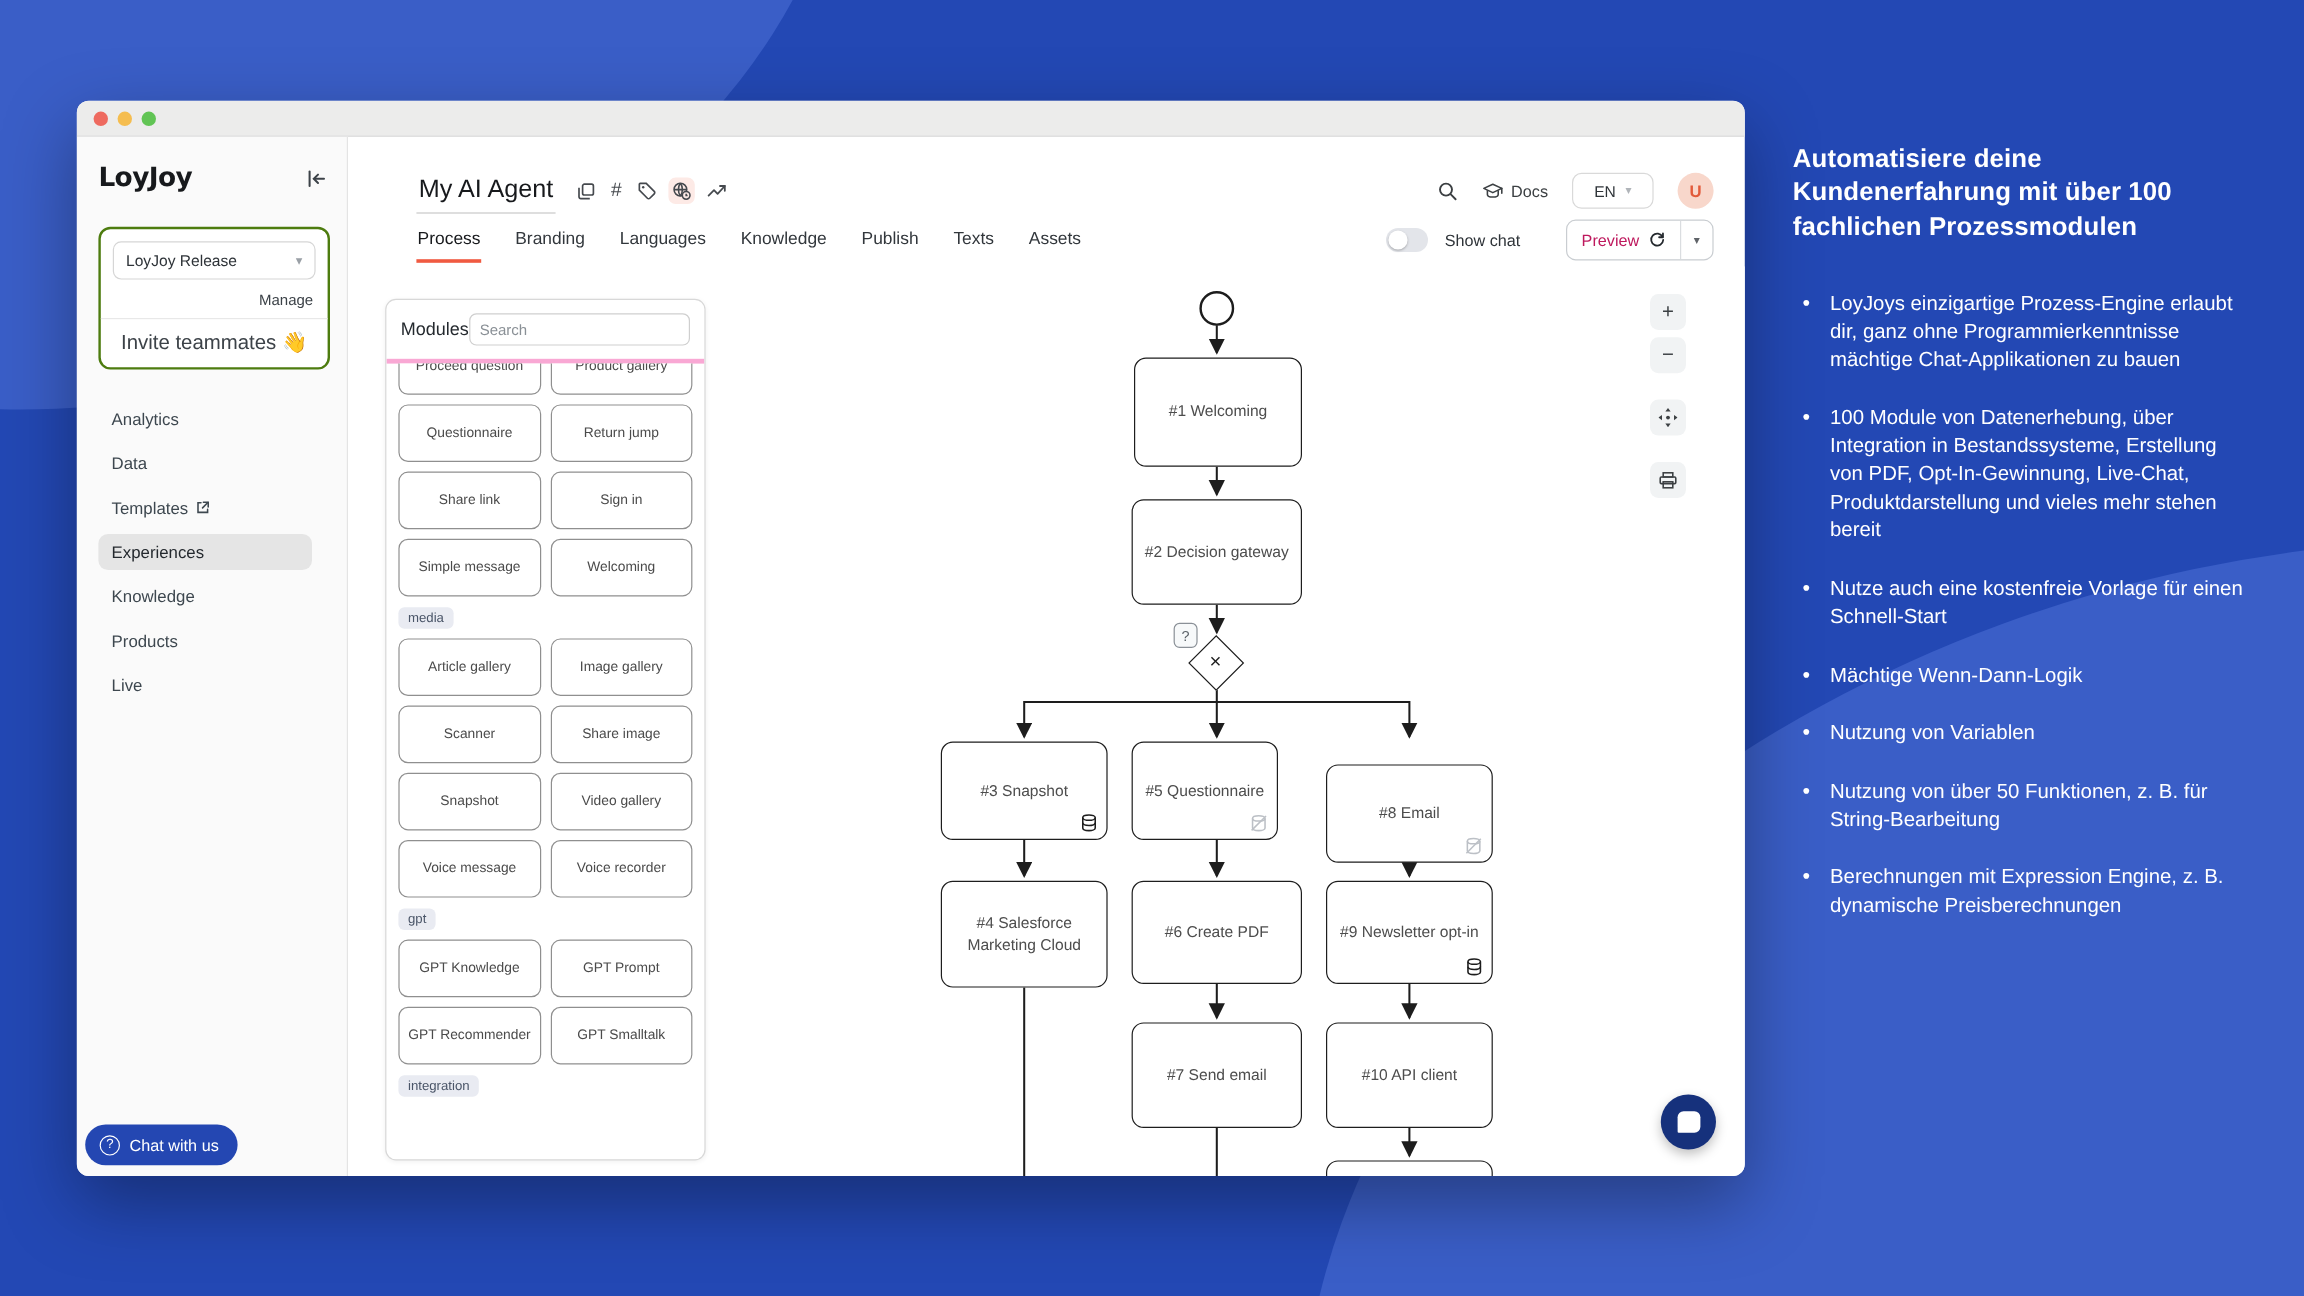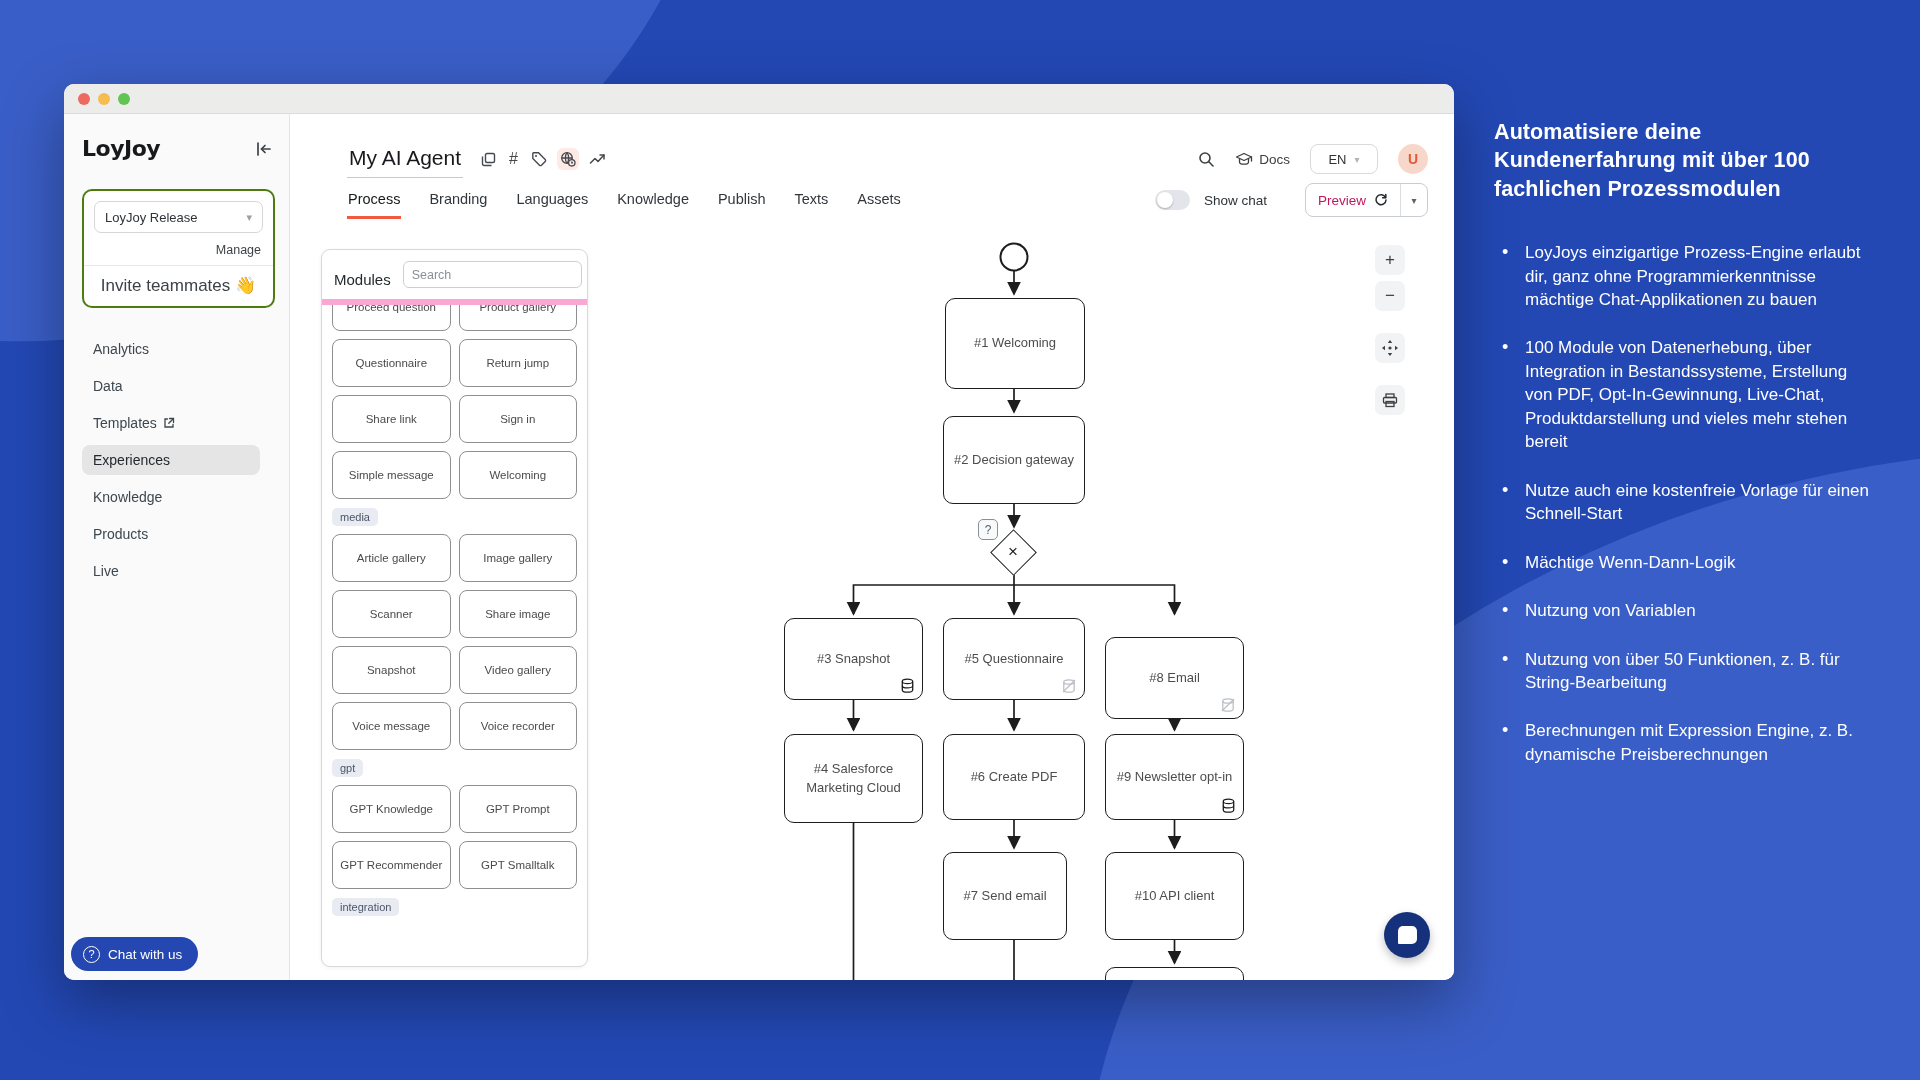--- a/index.html
+++ b/index.html
@@ -75,21 +75,21 @@
   .node-db { position:absolute; right:7px; bottom:5px; display:flex; }
   .diamond { position:absolute; width:33px; height:33px; border:1.8px solid #1d1d1d; background:#fff; transform:rotate(45deg); z-index:2; }
   .diamond-x { position:absolute; z-index:3; font-size:17px; color:#1d1d1d; font-weight:500; }
   .gw-help { position:absolute; width:20px; height:21px; border:1.5px solid #8a9097; background:#f7f9fa; border-radius:5px; z-index:3;
     display:flex; align-items:center; justify-content:center; font-size:12px; color:#5a6167; }
 
   
   .modules-panel { position:absolute; left:31px; top:27px; width:267px; height:718px; background:#fff;
     border:1px solid #d8d8d8; border-radius:9px; z-index:4; box-shadow:0 1px 4px rgba(0,0,0,.06);
     display:flex; flex-direction:column; overflow:hidden; }
-  .modules-header { display:flex; align-items:flex-end; gap:12px; padding:11px 12px; border-bottom:6px solid #f9a8d4; flex:0 0 auto; }
+  .modules-header { display:flex; align-items:center; padding:11px 12px; border-bottom:4px solid #f9a8d4; flex:0 0 auto; }
   .modules-title { font-size:15px; color:#24292e; }
   .modules-search { flex:1; height:27px; border:1px solid #cfcfcf; border-radius:6px; font-size:12.5px; padding:0 8px; color:#333; outline:none; font-family:"Liberation Sans", sans-serif; }
   .modules-search::placeholder { color:#8a9096; }
   .modules-body { flex:1; overflow:hidden; padding:0 10px 10px; }
   .mod-grid { display:grid; grid-template-columns:1fr 1fr; gap:8px; }
   .mod-grid.first { margin-top:-22px; }
   .mod-btn { height:48px; border:1px solid #8f8f8f; border-radius:8px; background:#fff; display:flex; align-items:center; justify-content:center; text-align:center; font-size:11.5px; color:#4b4b4b; cursor:pointer; padding:0 4px; }
   .mod-tag { display:inline-block; background:#e9ebf2; color:#4a5568; font-size:11px; padding:3px 8px; border-radius:5px; margin:9px 0 8px; }
 
   
@@ -295,21 +295,21 @@
         <div class="flow-node" style="left:494px; top:396px; width:139px; height:82px;">
           <span>#3 Snapshot</span>
           <span class="node-db">
             <svg width="15" height="16" viewBox="0 0 15 16" fill="none" stroke="#1d1d1d" stroke-width="1.3">
               <ellipse cx="7.5" cy="3.4" rx="5.2" ry="2.2"></ellipse>
                 <path d="M2.3 3.4 v4.3 c0 1.2 2.3 2.2 5.2 2.2 s5.2-1 5.2-2.2 V3.4"></path>
                 <path d="M2.3 7.7 v4.3 c0 1.2 2.3 2.2 5.2 2.2 s5.2-1 5.2-2.2 V7.7"></path>
             </svg>
           </span>
         </div>
-        <div class="flow-node" style="left:653px; top:396px; width:142px; height:82px;align-items:center;">
+        <div class="flow-node" style="left:653px; top:396px; width:122px; height:82px;align-items:center;">
           <span>#5 Questionnaire</span>
           <span class="node-db">
             <svg width="16" height="16" viewBox="0 0 16 16" fill="none" stroke="#bcc0c6" stroke-width="1.3">
               <ellipse cx="8" cy="4" rx="5.2" ry="2.2"></ellipse>
                 <path d="M2.8 4 v8 c0 1.2 2.3 2.2 5.2 2.2 s5.2-1 5.2-2.2 V4"></path>
                 <line x1="2" y1="14" x2="14" y2="2"></line>
             </svg>
           </span>
         </div>
         <div class="flow-node" style="left:815px; top:396px; width:139px; height:82px;margin-top:19px;">
@@ -329,21 +329,21 @@
           <span>#9 Newsletter opt-in</span>
           <span class="node-db">
             <svg width="15" height="16" viewBox="0 0 15 16" fill="none" stroke="#1d1d1d" stroke-width="1.3">
               <ellipse cx="7.5" cy="3.4" rx="5.2" ry="2.2"></ellipse>
                 <path d="M2.3 3.4 v4.3 c0 1.2 2.3 2.2 5.2 2.2 s5.2-1 5.2-2.2 V3.4"></path>
                 <path d="M2.3 7.7 v4.3 c0 1.2 2.3 2.2 5.2 2.2 s5.2-1 5.2-2.2 V7.7"></path>
             </svg>
           </span>
         </div>
 
-        <div class="flow-node" style="left:653px; top:630px; width:124px; height:88px;">#7 Send email</div>
+        <div class="flow-node" style="left:653px; top:630px; width:142px; height:88px;">#7 Send email</div>
         <div class="flow-node" style="left:815px; top:630px; width:139px; height:88px;">#10 API client</div>
         <div class="flow-node" style="left:815px; top:745px; width:139px; height:60px;"></div>
 
         <div class="modules-panel">
           <div class="modules-header">
             <span class="modules-title">Modules</span>
             <input class="modules-search" type="text" placeholder="Search" style="">
           </div>
           <div class="modules-body">
             <div class="mod-grid first">

